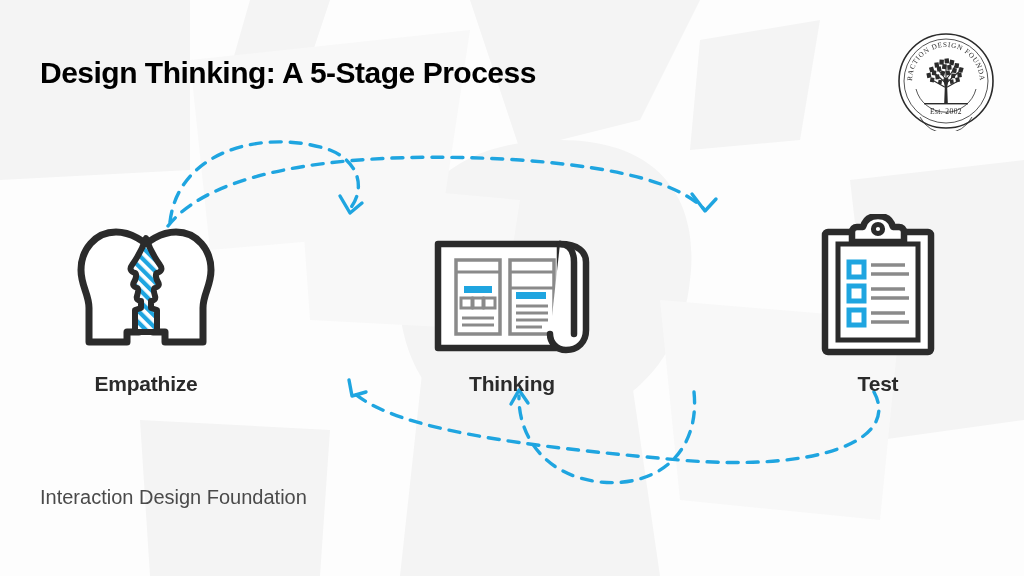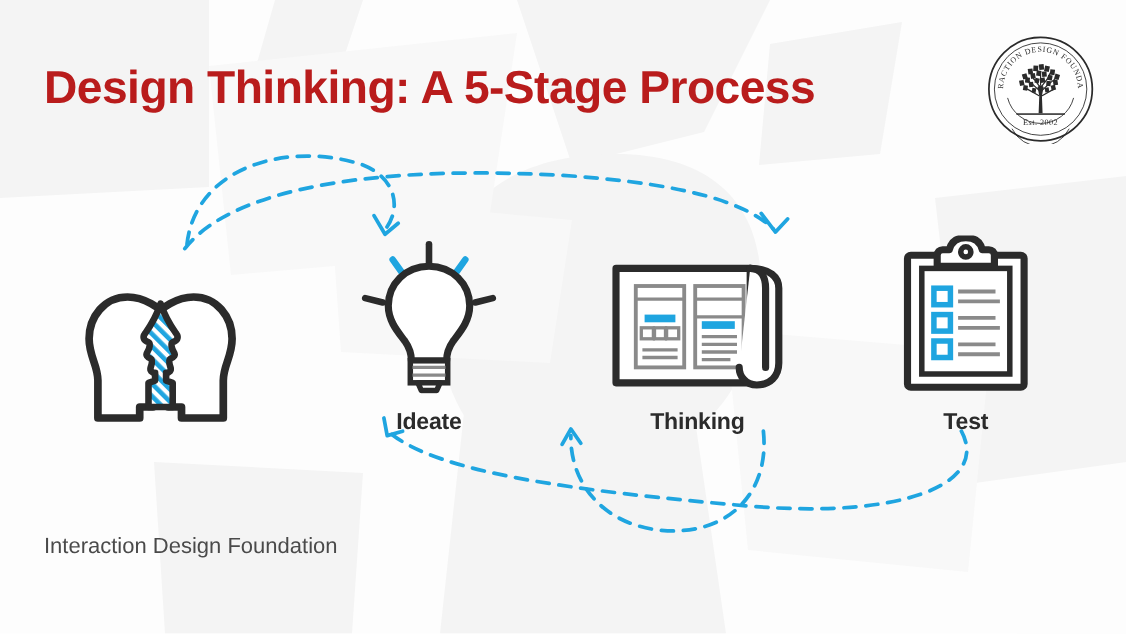--- a/index.html
+++ b/index.html
@@ -20,24 +20,24 @@
   .watermark{
     position:absolute;inset:0;
     width:1024px;height:576px;
     pointer-events:none;
     z-index:0;
   }
   
   .title{
     position:absolute;
     left:40px;top:56px;
-    font-size:42px;
+    font-size:30px;
     font-weight:bold;
     letter-spacing:-0.5px;
-    color:#b91c1c;
+    color:#000000;
     z-index:5;
     white-space:nowrap;
   }
   
   .logo{
     position:absolute;
     left:896px;top:31px;
     width:100px;height:100px;
     z-index:5;
   }
@@ -232,48 +232,24 @@
                    C85 75 83 77 80 77
                    L80 84 L86 86 L86 108 L64 108 L64 86 L70 84 L70 77
                    C67 77 65 75 66 72
                    C67 69 68 65 66 64
                    C63 63 61 61 63 58
                    C65 55 66 50 64 49
                    C60 48 58 45 61 41
                    C66 34 71 26 75 14 Z" fill="url(#hatch)" stroke="#2b2b2b" stroke-width="6" stroke-linejoin="round"></path>
         </svg>
       </div>
+      <div class="stage-label">Empathize</div>
     </div>
 
 
-    <div class="stage">
-      <div class="stage-icon">
-        <svg width="132" height="140" viewBox="0 0 132 140">
-
-          <g stroke-width="6" stroke-linecap="round">
-            <line x1="66" y1="4" x2="66" y2="22" stroke="#2b2b2b"></line>
-            <line x1="33" y1="18" x2="43" y2="32" stroke="#1fa5e0"></line>
-            <line x1="99" y1="18" x2="89" y2="32" stroke="#1fa5e0"></line>
-            <line x1="8" y1="53" x2="24" y2="57" stroke="#2b2b2b"></line>
-            <line x1="124" y1="53" x2="108" y2="57" stroke="#2b2b2b"></line>
-          </g>
-
-          <path d="M66 24 C45 24 29 40 29 60 C29 74 38 84 44 92 C49 99 50 104 50 110 L82 110 C82 104 83 99 88 92 C94 84 103 74 103 60 C103 40 87 24 66 24 Z" fill="#ffffff" stroke="#2b2b2b" stroke-width="6.5" stroke-linejoin="round"></path>
-
-          <rect x="49" y="110" width="34" height="20" fill="#ffffff" stroke="#2b2b2b" stroke-width="5"></rect>
-          <g stroke="#8a8a8a" stroke-width="3">
-            <line x1="51" y1="116" x2="81" y2="116"></line>
-            <line x1="51" y1="123" x2="81" y2="123"></line>
-          </g>
-
-          <path d="M56 130 L76 130 L73 137 L59 137 Z" fill="#ffffff" stroke="#2b2b2b" stroke-width="5" stroke-linejoin="round"></path>
-        </svg>
-      </div>
-      <div class="stage-label">Ideate</div>
-    </div>
 
     <div class="stage">
       <div class="stage-icon">
         <svg width="160" height="128" viewBox="0 0 160 128">
 
           <path d="M6 14 L128 14 L128 118 L6 118 Z" fill="#ffffff" stroke="#2b2b2b" stroke-width="6.5" stroke-linejoin="round"></path>
 
           <g>
             <rect x="24" y="30" width="44" height="74" fill="#ffffff" stroke="#8a8a8a" stroke-width="3.5"></rect>
             <line x1="24" y1="42" x2="68" y2="42" stroke="#8a8a8a" stroke-width="3"></line>

